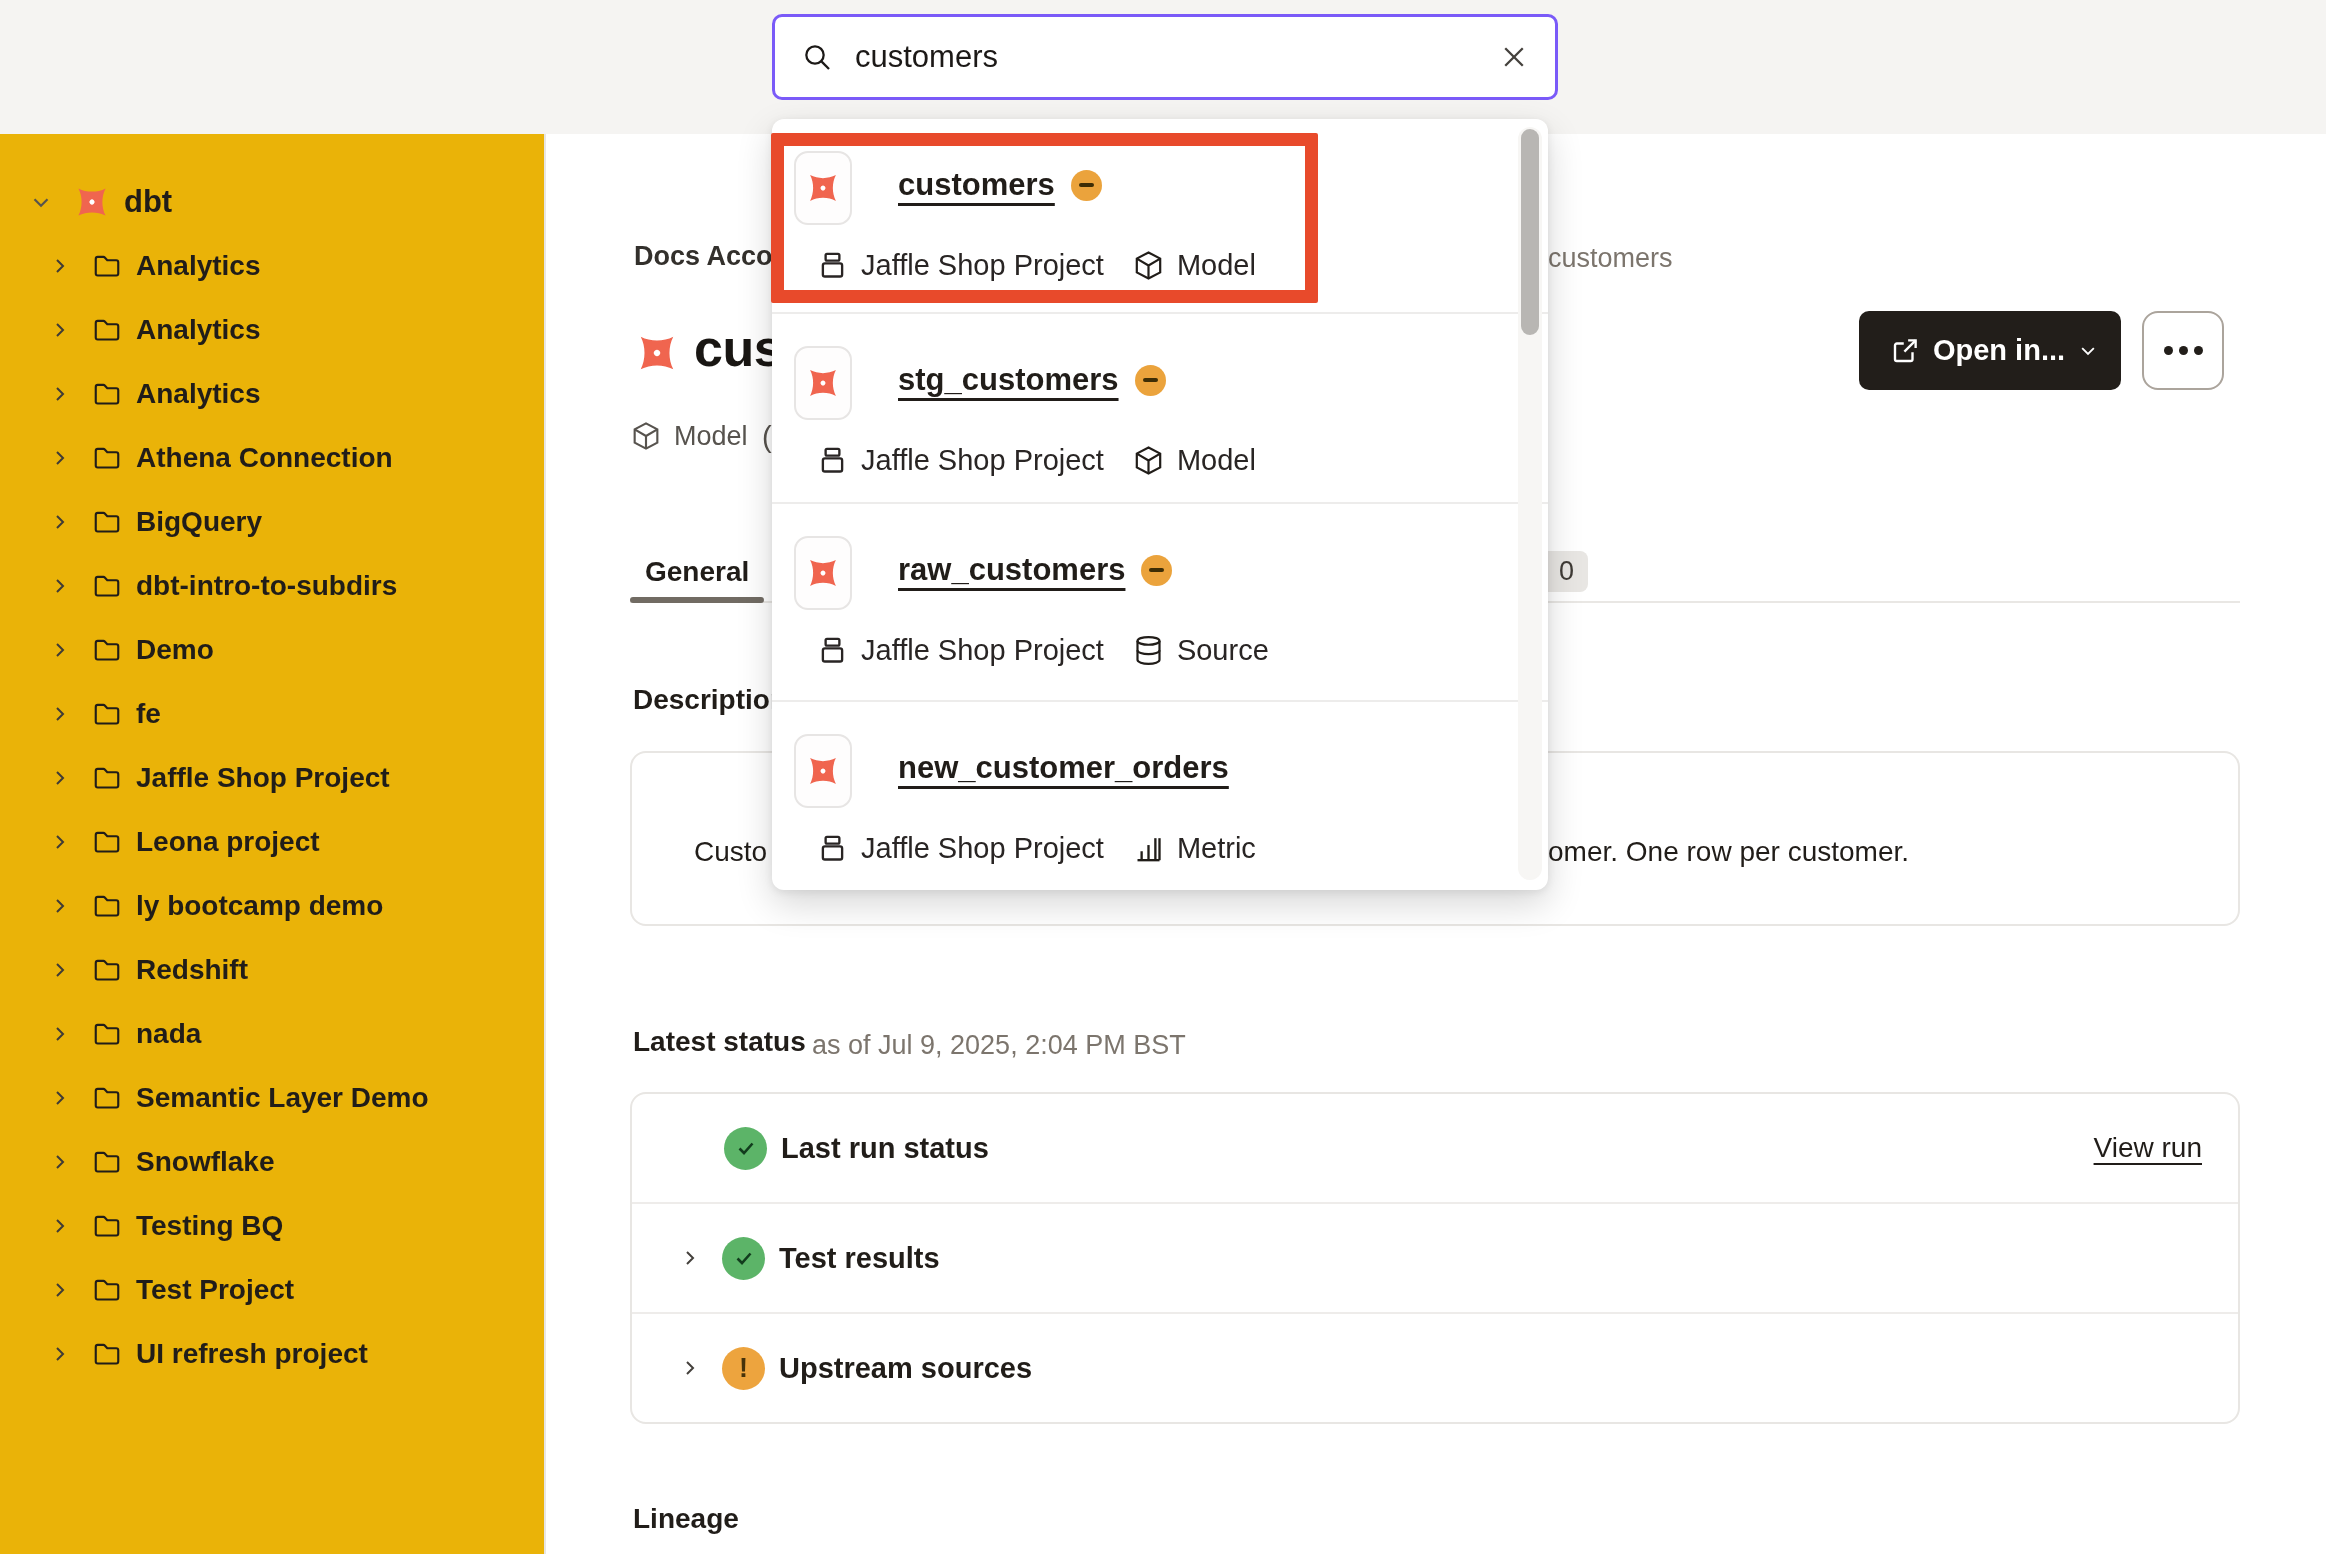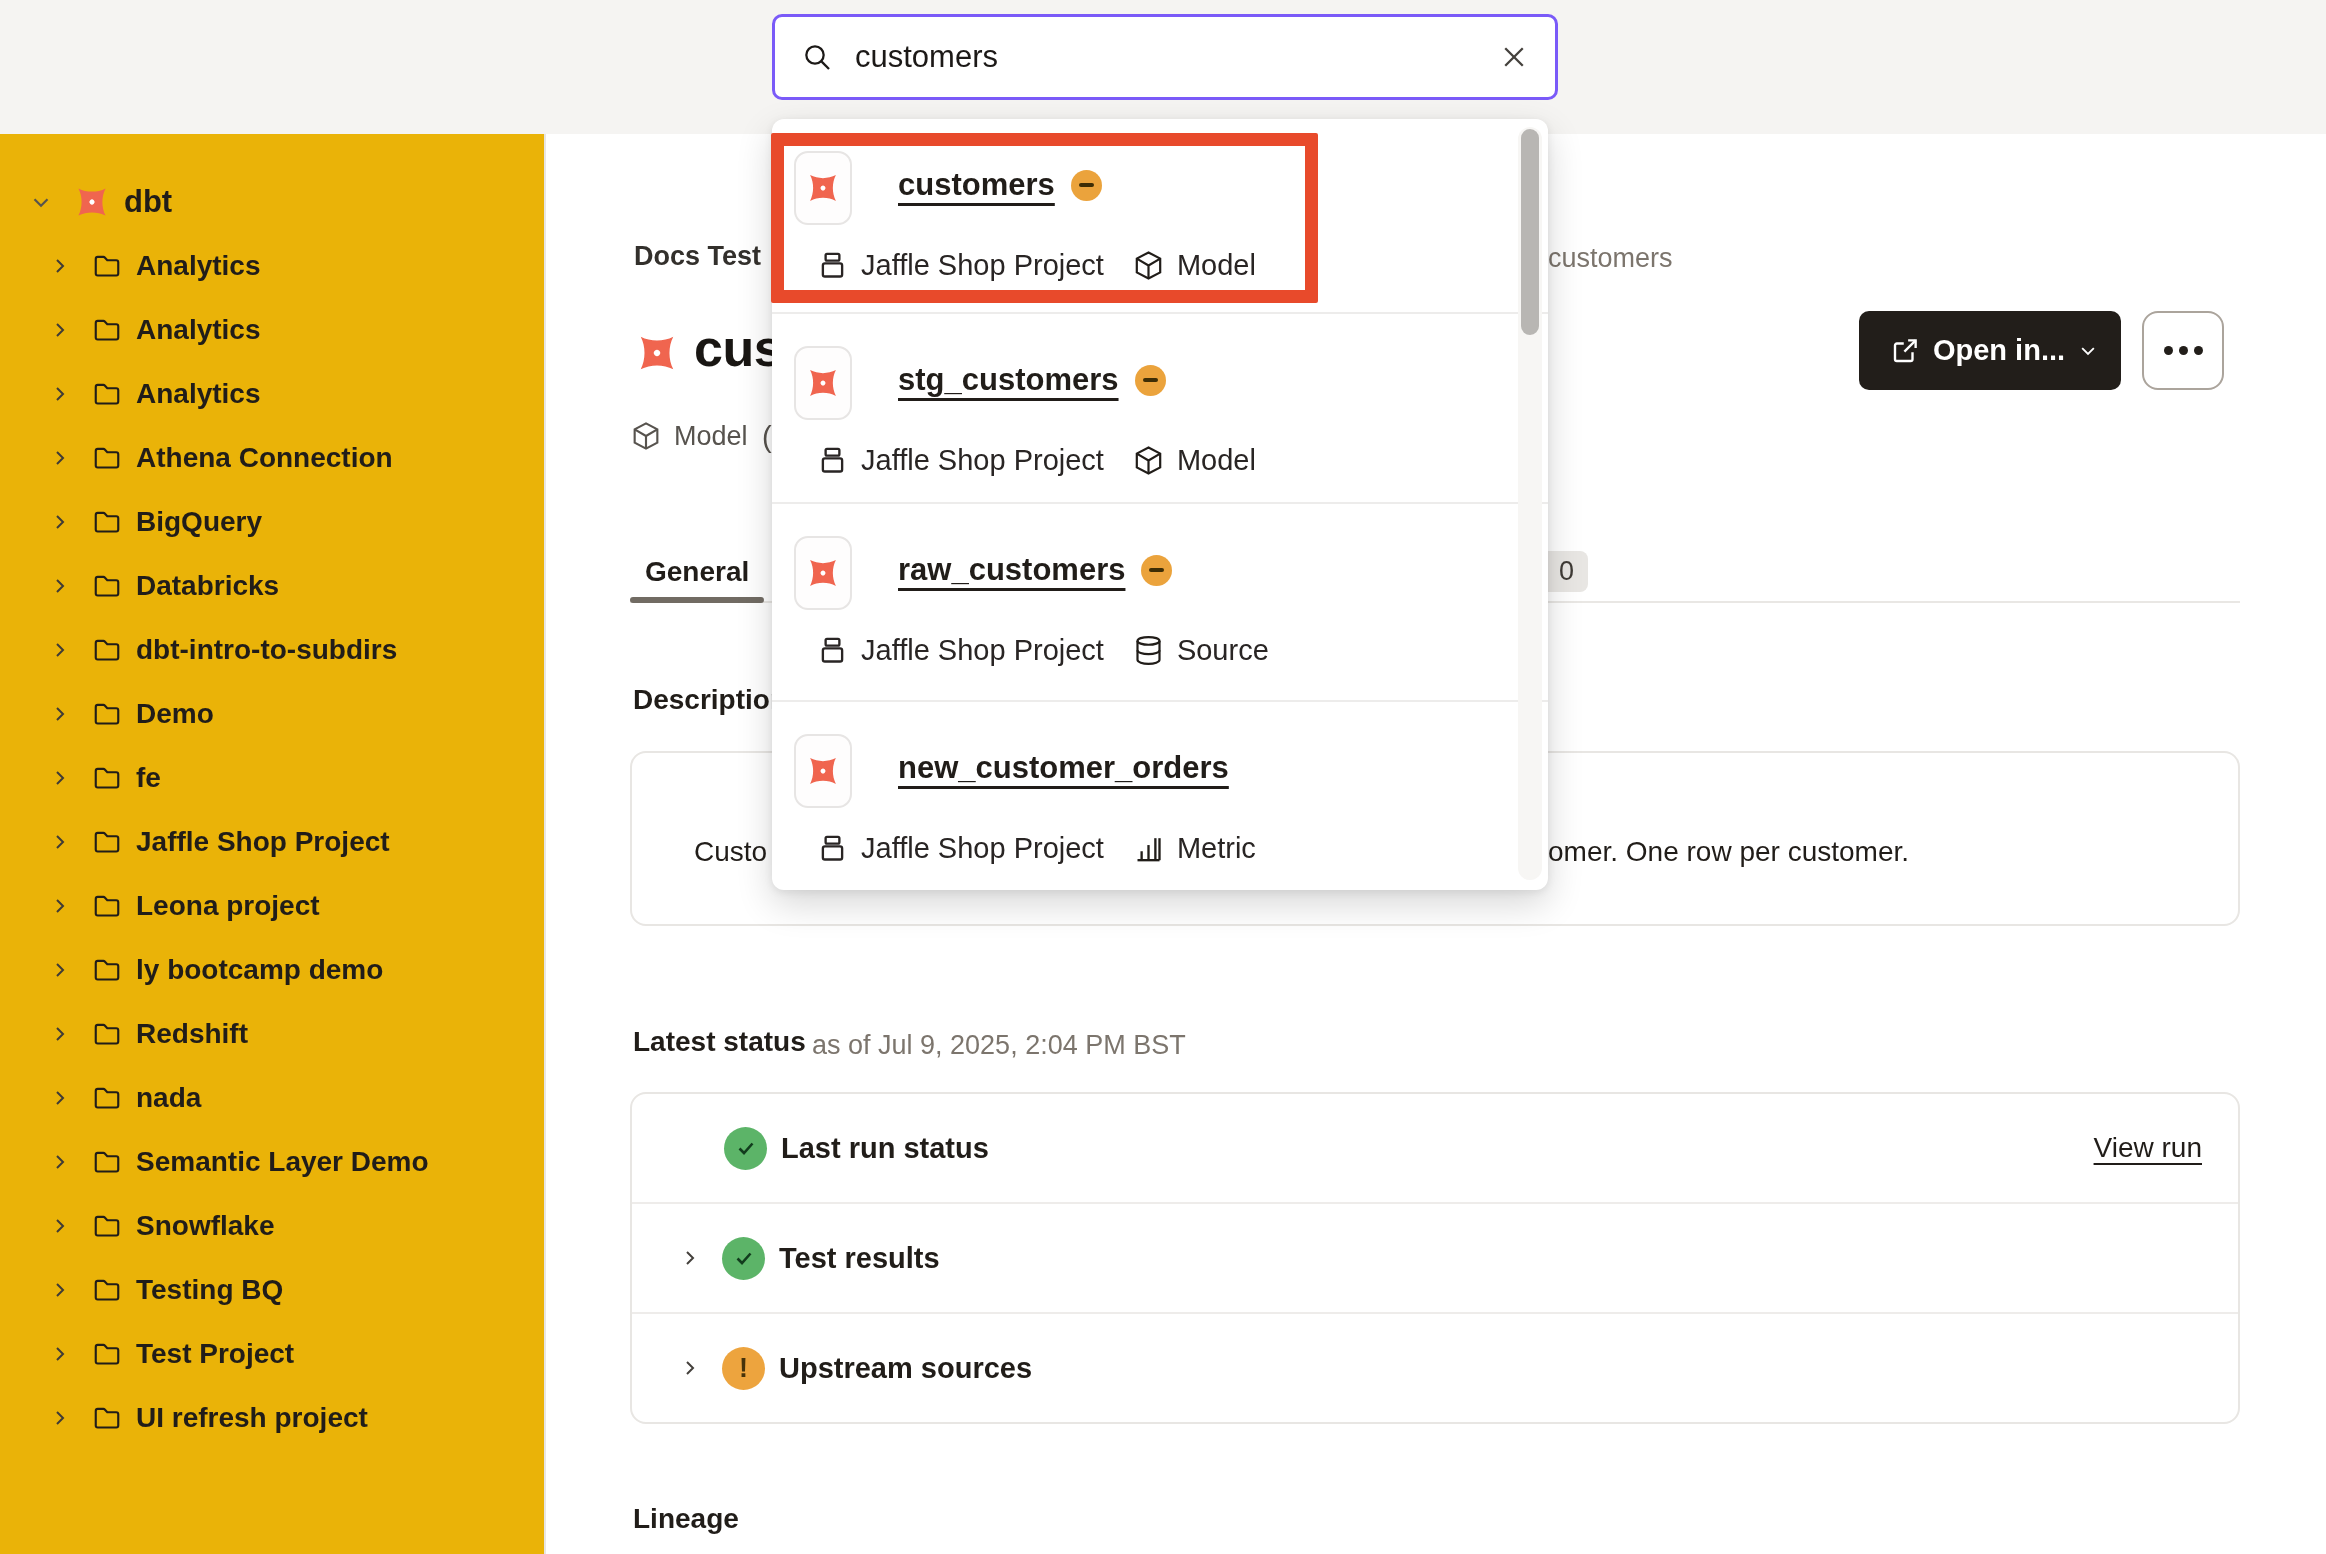--- a/index.html
+++ b/index.html
@@ -201,29 +201,20 @@
       </svg>
       <span class="slabel">BigQuery</span>
     </div>
   <div class="srow">
       <svg class="chev" viewBox="0 0 24 24" fill="none" stroke="#3f3b36" stroke-width="2">
         <polyline points="9,6 15,12 9,18"></polyline>
       </svg>
       <svg class="fold" viewBox="0 0 24 24" fill="none" stroke="#211d19" stroke-width="1.7">
         <path d="M3 7.2 V18 a1.6 1.6 0 0 0 1.6 1.6 h14.8 A1.6 1.6 0 0 0 21 18 V9 a1.6 1.6 0 0 0 -1.6 -1.6 H12.2 L10.2 5.2 a1.6 1.6 0 0 0 -1.1 -.5 H4.6 A1.6 1.6 0 0 0 3 6.3 Z"></path>
       </svg>
-      <span class="slabel">Databricks</span>
-    </div>
-  <div class="srow">
-      <svg class="chev" viewBox="0 0 24 24" fill="none" stroke="#3f3b36" stroke-width="2">
-        <polyline points="9,6 15,12 9,18"></polyline>
-      </svg>
-      <svg class="fold" viewBox="0 0 24 24" fill="none" stroke="#211d19" stroke-width="1.7">
-        <path d="M3 7.2 V18 a1.6 1.6 0 0 0 1.6 1.6 h14.8 A1.6 1.6 0 0 0 21 18 V9 a1.6 1.6 0 0 0 -1.6 -1.6 H12.2 L10.2 5.2 a1.6 1.6 0 0 0 -1.1 -.5 H4.6 A1.6 1.6 0 0 0 3 6.3 Z"></path>
-      </svg>
       <span class="slabel">dbt-intro-to-subdirs</span>
     </div>
   <div class="srow">
       <svg class="chev" viewBox="0 0 24 24" fill="none" stroke="#3f3b36" stroke-width="2">
         <polyline points="9,6 15,12 9,18"></polyline>
       </svg>
       <svg class="fold" viewBox="0 0 24 24" fill="none" stroke="#211d19" stroke-width="1.7">
         <path d="M3 7.2 V18 a1.6 1.6 0 0 0 1.6 1.6 h14.8 A1.6 1.6 0 0 0 21 18 V9 a1.6 1.6 0 0 0 -1.6 -1.6 H12.2 L10.2 5.2 a1.6 1.6 0 0 0 -1.1 -.5 H4.6 A1.6 1.6 0 0 0 3 6.3 Z"></path>
       </svg>
       <span class="slabel">Demo</span>
@@ -322,21 +313,21 @@
       <svg class="chev" viewBox="0 0 24 24" fill="none" stroke="#3f3b36" stroke-width="2">
         <polyline points="9,6 15,12 9,18"></polyline>
       </svg>
       <svg class="fold" viewBox="0 0 24 24" fill="none" stroke="#211d19" stroke-width="1.7">
         <path d="M3 7.2 V18 a1.6 1.6 0 0 0 1.6 1.6 h14.8 A1.6 1.6 0 0 0 21 18 V9 a1.6 1.6 0 0 0 -1.6 -1.6 H12.2 L10.2 5.2 a1.6 1.6 0 0 0 -1.1 -.5 H4.6 A1.6 1.6 0 0 0 3 6.3 Z"></path>
       </svg>
       <span class="slabel">UI refresh project</span>
     </div>
 </div>
 
-<span class="bc-left">Docs Test</span>
+<span class="bc-left">Docs Acco</span>
 <span class="bc-right">customers</span>
 
 <span class="dbtlogo title-logo">
     <svg viewBox="0 0 100 100">
       <path d="M50 2 C57 24 76 43 98 50 C76 57 57 76 50 98 C43 76 24 57 2 50 C24 43 43 24 50 2 Z" fill="#f0654f"></path>
       <circle cx="50" cy="50" r="6.5" fill="#fff"></circle>
     </svg>
   </span>
 <h1 class="page-title">customers</h1>
 

